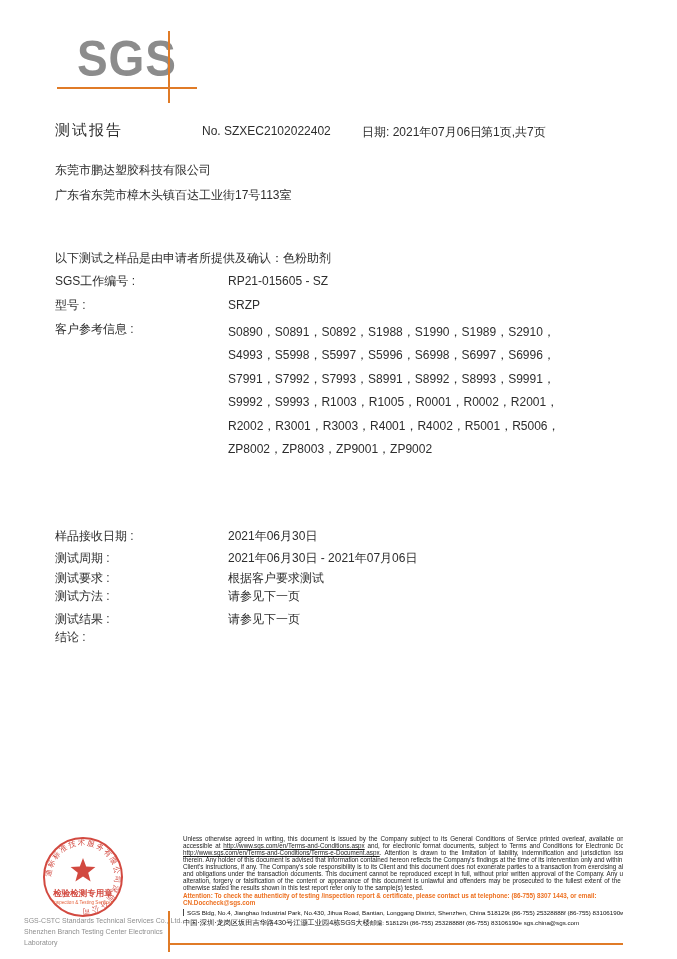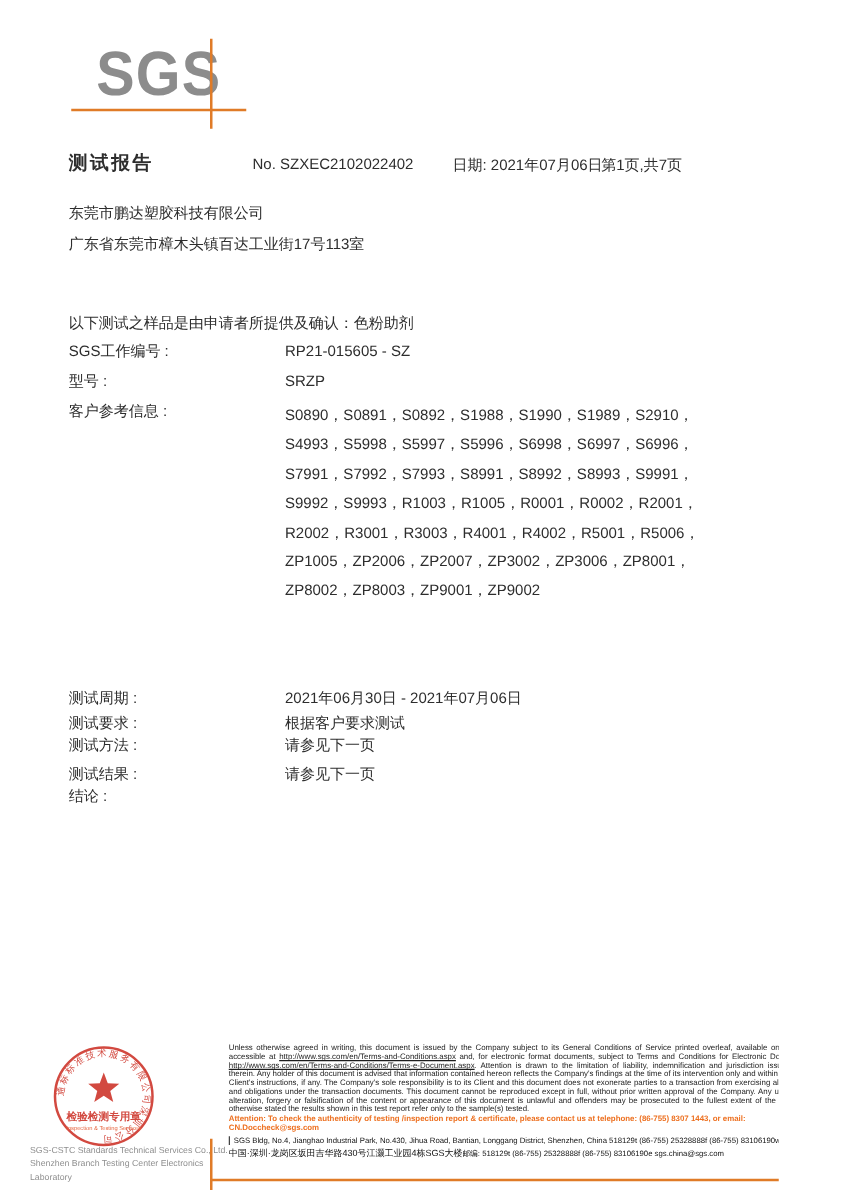--- a/index.html
+++ b/index.html
@@ -6,21 +6,21 @@
   .page{
     position:relative;width:623px;height:959px;background:#fff;overflow:hidden;
     font-family:"Liberation Sans","DejaVu Sans",sans-serif;color:#2d2d2d;
   }
   
   .logo-text{position:absolute;left:77px;top:34px;font-size:50px;font-weight:bold;
     color:#8c8c8c;letter-spacing:1px;line-height:1;transform:scaleX(.92);transform-origin:left;}
   .logo-hline{position:absolute;left:57px;top:87px;width:140px;height:2px;background:#e07b27;}
   .logo-vline{position:absolute;left:168px;top:31px;width:2px;height:72px;background:#e07b27;}
   
-  .hdr-title{position:absolute;left:55px;top:121px;font-size:15px;font-weight:bold;letter-spacing:2px;}
+  .hdr-title{position:absolute;left:55px;top:121px;font-size:15px;font-weight:normal;letter-spacing:2px;}
   .hdr-no{position:absolute;left:202px;top:124px;font-size:12px;}
   .hdr-date{position:absolute;left:362px;top:124px;font-size:12px;}
   .hdr-page{position:absolute;left:481px;top:124px;font-size:12px;}
   
   .app-name{position:absolute;left:55px;top:162px;font-size:12px;}
   .app-addr{position:absolute;left:55px;top:187px;font-size:12px;}
   .sample-note{position:absolute;left:55px;top:250px;font-size:12px;}
   
   .frow{position:absolute;left:55px;font-size:12px;white-space:nowrap;}
   .flabel{display:inline-block;width:173px;}
@@ -68,22 +68,24 @@
   </div>
   <div class="frow" style="top:321px">
     <span class="flabel">客户参考信息 :</span>
   </div>
   <div class="ref-lines">
     <div>S0890，S0891，S0892，S1988，S1990，S1989，S2910，</div>
     <div>S4993，S5998，S5997，S5996，S6998，S6997，S6996，</div>
     <div>S7991，S7992，S7993，S8991，S8992，S8993，S9991，</div>
     <div>S9992，S9993，R1003，R1005，R0001，R0002，R2001，</div>
     <div>R2002，R3001，R3003，R4001，R4002，R5001，R5006，</div>
-    <div>ZP1005，ZP2006，ZP2007，ZP3002，ZP3006，ZP8001，</div>
     <div>ZP8002，ZP8003，ZP9001，ZP9002</div>
+  </div>
+  <div class="frow" style="top:528px">
+    <span class="flabel">样品接收日期 :</span><span class="fvalue">2021年06月30日</span>
   </div>
   <div class="frow" style="top:550px">
     <span class="flabel">测试周期 :</span><span class="fvalue">2021年06月30日 - 2021年07月06日</span>
   </div>
   <div class="frow" style="top:570px">
     <span class="flabel">测试要求 :</span><span class="fvalue">根据客户要求测试</span>
   </div>
   <div class="frow" style="top:588px">
     <span class="flabel">测试方法 :</span><span class="fvalue">请参见下一页</span>
   </div>

